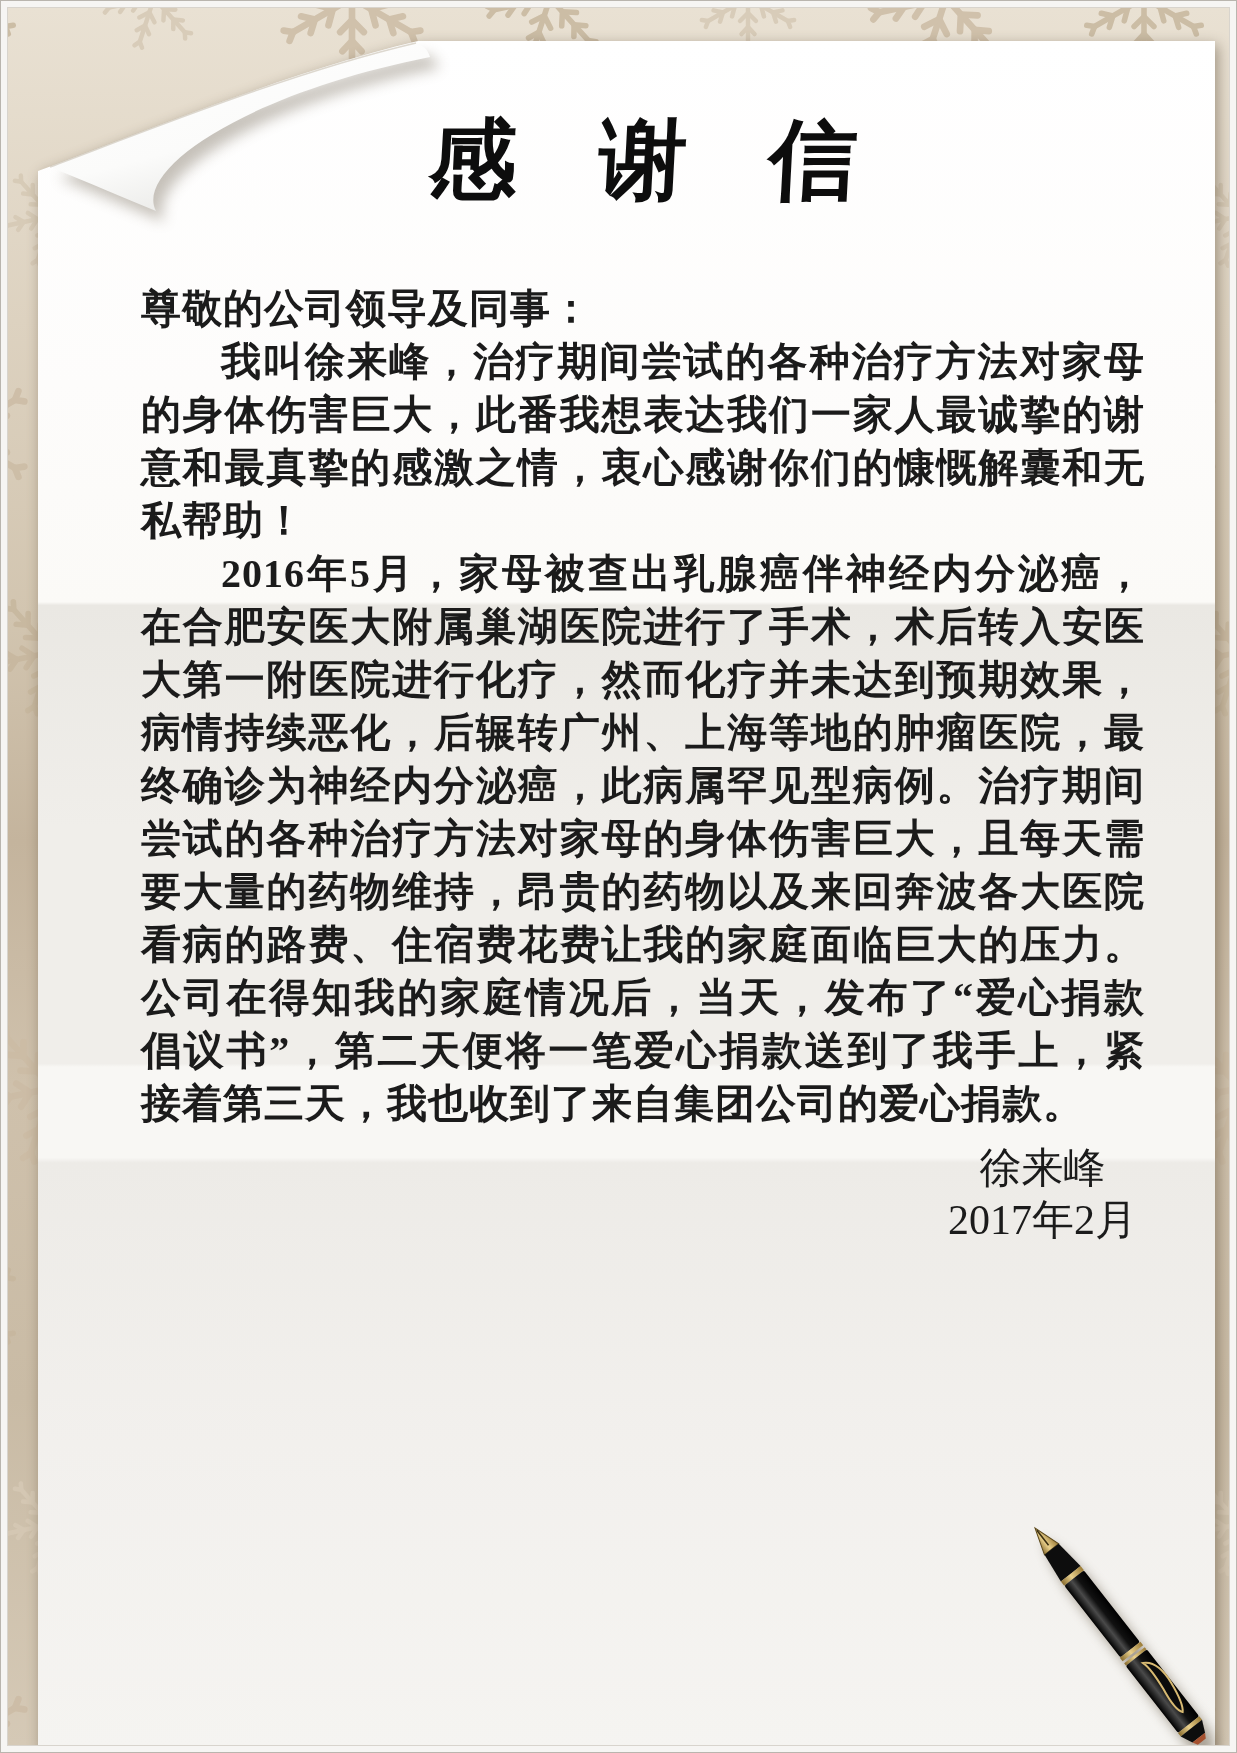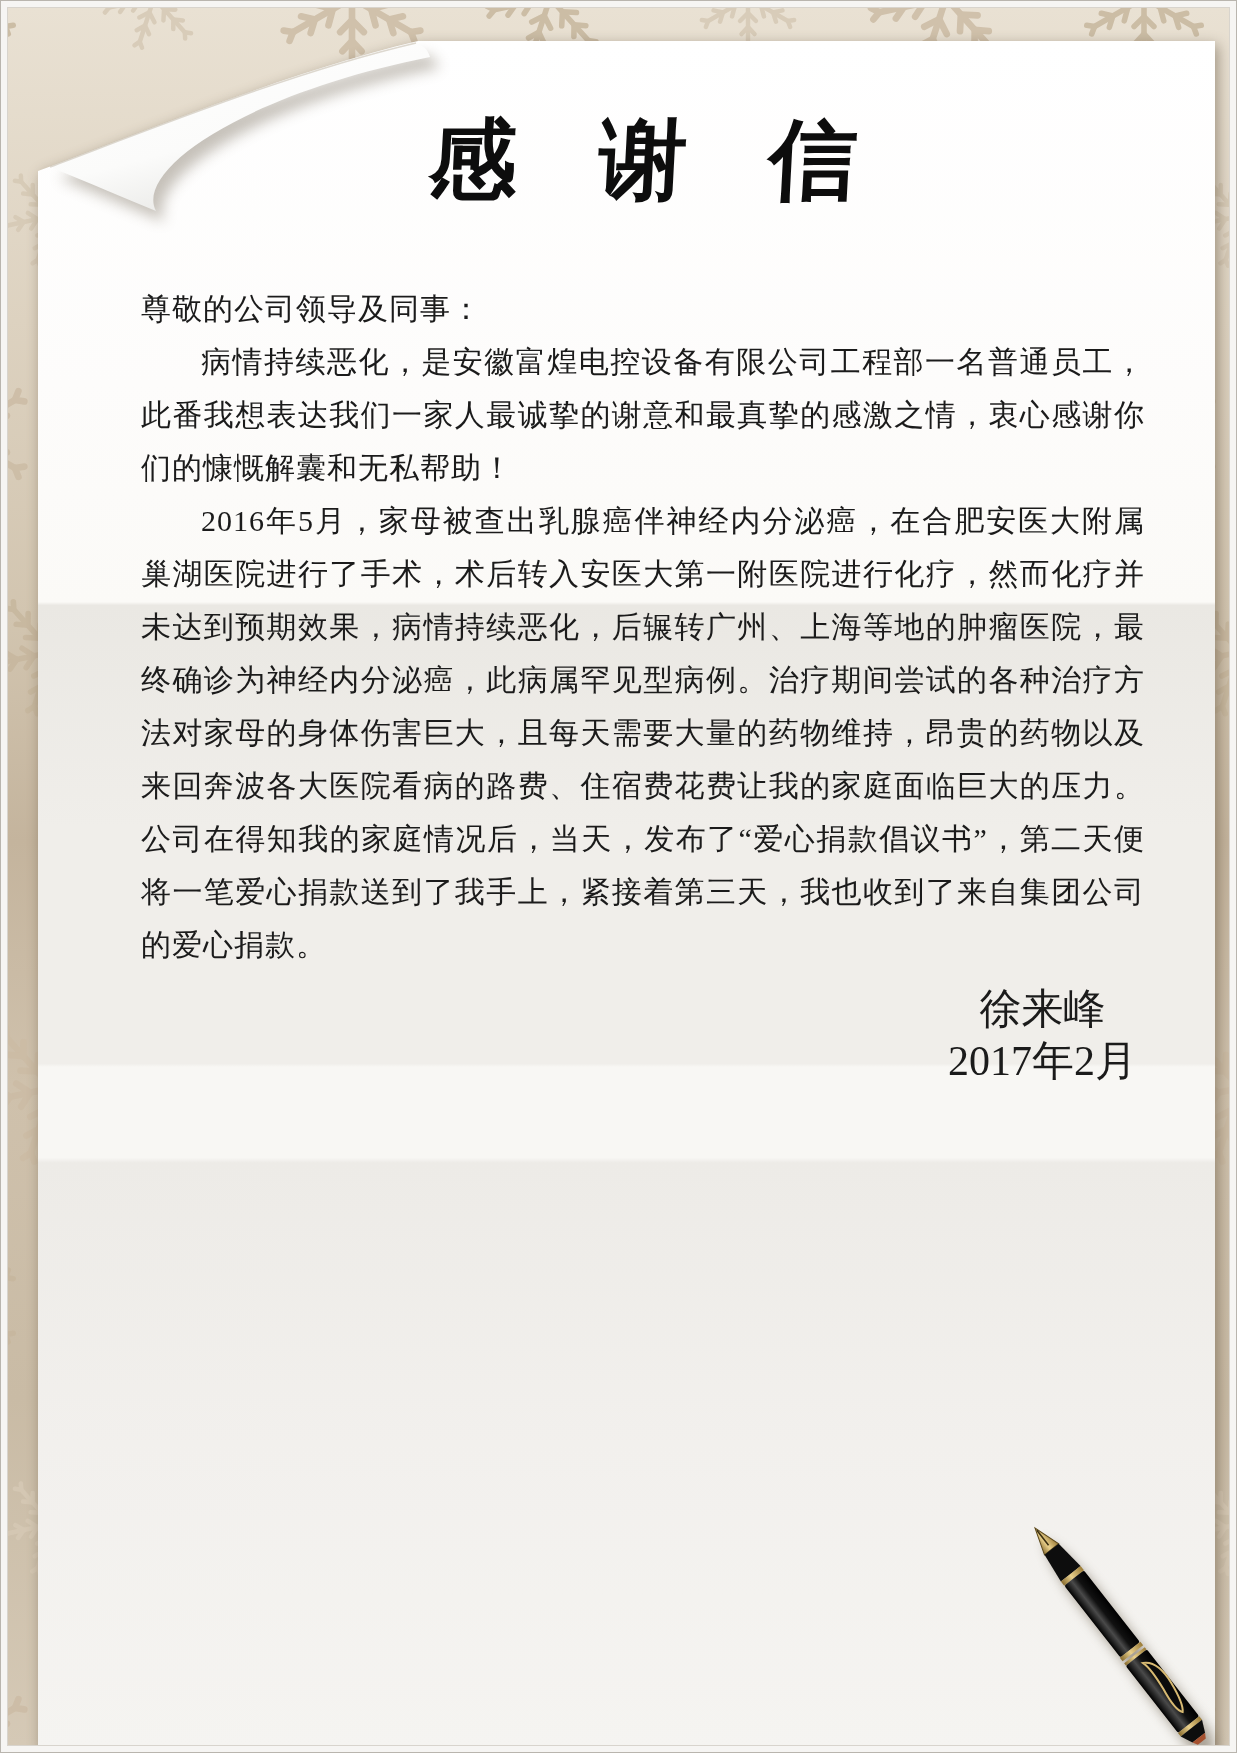--- a/index.html
+++ b/index.html
@@ -47,23 +47,24 @@
   }
   .title {
     margin-top:32px;
     font-size:88px; line-height:1.25; font-weight:bold;
     letter-spacing:30px; text-indent:30px;
     text-align:center; color:#0d0d0d;
     transform:skewX(-3deg);
   }
   .body-text { margin-top:66px; }
   .body-text p {
-    margin:0; font-size:30px; line-height:53px;
+    margin:0; font-size:40px; line-height:53px;
     text-align:justify; text-align-last:left;
     letter-spacing:1px;
+    font-weight:bold;
   }
   .body-text p.indent { text-indent:2em; }
 
   .signature { margin-top:12px; text-align:right; }
   .sig-box {
     display:inline-block; text-align:center; margin-right:8px;
     font-size:42px; line-height:52px;
   }
 
   .pen-svg {
@@ -163,21 +164,21 @@
     </svg>
 
     <div class="paper-wrap">
       <div class="paper">
 
         <div class="content">
           <div class="title">感 谢 信</div>
 
           <div class="body-text">
             <p>尊敬的公司领导及同事：</p>
-            <p class="indent">病情持续恶化，是安徽富煌电控设备有限公司工程部一名普通员工，此番我想表达我们一家人最诚挚的谢意和最真挚的感激之情，衷心感谢你们的慷慨解囊和无私帮助！</p>
+            <p class="indent">我叫徐来峰，治疗期间尝试的各种治疗方法对家母的身体伤害巨大，此番我想表达我们一家人最诚挚的谢意和最真挚的感激之情，衷心感谢你们的慷慨解囊和无私帮助！</p>
             <p class="indent">2016年5月，家母被查出乳腺癌伴神经内分泌癌，在合肥安医大附属巢湖医院进行了手术，术后转入安医大第一附医院进行化疗，然而化疗并未达到预期效果，病情持续恶化，后辗转广州、上海等地的肿瘤医院，最终确诊为神经内分泌癌，此病属罕见型病例。治疗期间尝试的各种治疗方法对家母的身体伤害巨大，且每天需要大量的药物维持，昂贵的药物以及来回奔波各大医院看病的路费、住宿费花费让我的家庭面临巨大的压力。公司在得知我的家庭情况后，当天，发布了“爱心捐款倡议书”，第二天便将一笔爱心捐款送到了我手上，紧接着第三天，我也收到了来自集团公司的爱心捐款。</p>
           </div>
 
           <div class="signature">
             <div class="sig-box">
               <div>徐来峰</div>
               <div>2017年2月</div>
             </div>
           </div>
         </div>

